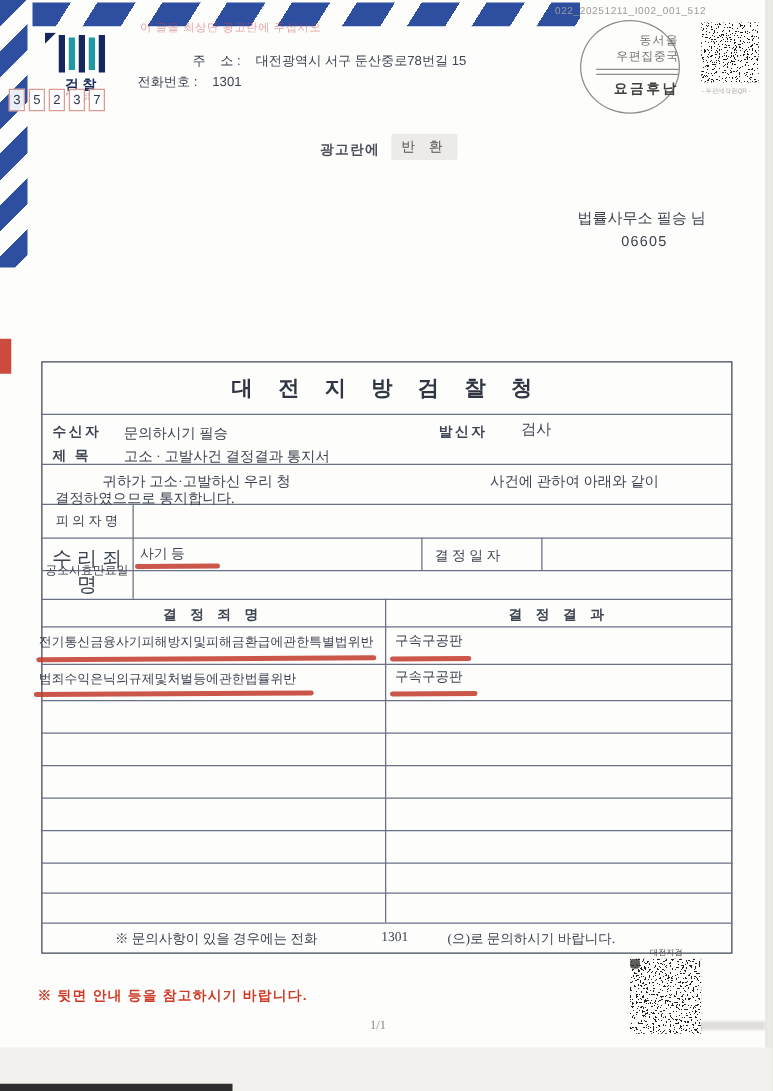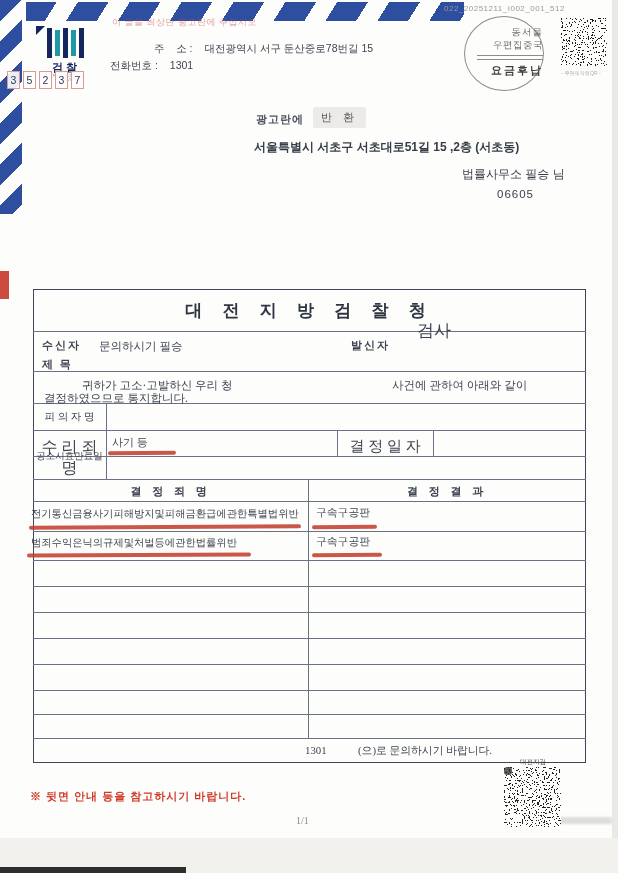--- a/index.html
+++ b/index.html
@@ -123,21 +123,20 @@
         <feComposite in="f" in2="d" operator="in"></feComposite>
       </filter>
     </defs>
     <rect width="100%" height="100%" fill="#fdfdfc"></rect>
     <rect width="100%" height="100%" filter="url(#qrA)"></rect>
   </svg>
   <div class="abs qr-caption">- 우편제작원QR -</div>
 
   <div class="abs rcpt-label">광고란에</div>
   <div class="abs rcpt-stamp">반 환</div>
-  <div class="abs rcpt-addr">서울특별시 서초구 서초대로51길 15 ,2층 (서초동)</div>
   <div class="abs rcpt-name">법률사무소 필승 님</div>
   <div class="abs rcpt-zip">06605</div>
 
   <div class="abs frame"></div>
 
   <div class="abs h" style="top:331px"></div>
   <div class="abs h" style="top:371px"></div>
   <div class="abs h" style="top:403px"></div>
   <div class="abs h" style="top:430px"></div>
   <div class="abs h" style="top:456px"></div>
@@ -156,47 +155,49 @@
   <div class="abs v" style="left:106px;top:403px;height:76px"></div>
   <div class="abs v" style="left:337px;top:430px;height:26px"></div>
   <div class="abs v" style="left:433px;top:430px;height:26px"></div>
   <div class="abs v" style="left:308px;top:479px;height:259px"></div>
 
   <div class="abs form-title serif">대 전 지 방 검 찰 청</div>
 
   <div class="abs serif ft" style="left:42px;top:338px;font-size:11px;font-weight:600;letter-spacing:2px">수신자</div>
   <div class="abs serif ft" style="left:99px;top:339px;font-size:11.5px">문의하시기 필승</div>
   <div class="abs serif ft" style="left:351px;top:338px;font-size:11px;font-weight:600;letter-spacing:2px">발신자</div>
-  <div class="abs serif ft" style="left:417px;top:319px;font-size:17px">검사</div>
+  <div class="abs serif ft" style="left:417px;top:335px;font-size:12px">검사</div>
   <div class="abs serif ft" style="left:42px;top:357px;font-size:11px;font-weight:600;letter-spacing:2px">제 목</div>
+  <div class="abs serif ft" style="left:99px;top:358px;font-size:11.5px">고소 · 고발사건 결정결과 통지서</div>
 
   <div class="abs serif ft" style="left:82px;top:378px;font-size:11.5px">귀하가 고소·고발하신 우리 청</div>
   <div class="abs serif ft" style="left:392px;top:378px;font-size:11.5px">사건에 관하여 아래와 같이</div>
   <div class="abs serif ft" style="left:44px;top:391px;font-size:11.5px">결정하였으므로 통지합니다.</div>
 
   <div class="abs serif ft cell-c" style="left:33px;top:410px;width:73px;font-size:10.5px">피 의 자 명</div>
   <div class="abs serif ft cell-c" style="left:33px;top:437px;width:73px;font-size:16px">수 리 죄 명</div>
   <div class="abs serif ft" style="left:112px;top:435px;font-size:11px">사기 등</div>
   <div class="abs redline" style="left:108px;top:451px;width:68px"></div>
-  <div class="abs serif ft cell-c" style="left:337px;top:437px;width:96px;font-size:15px">결 정 일 자</div>
+  <div class="abs serif ft cell-c" style="left:326px;top:437px;width:96px;font-size:11px">결 정 일 자</div>
   <div class="abs serif ft cell-c" style="left:33px;top:450px;width:73px;font-size:9.5px">공소시효만료일</div>
 
   <div class="abs serif ft cell-c" style="left:308px;top:484px;width:278px;font-size:11px;font-weight:600;letter-spacing:4px">결 정 결 과</div>
   <div class="abs serif ft cell-c" style="left:33px;top:484px;width:275px;font-size:11px;font-weight:600;letter-spacing:4px">결 정 죄 명</div>
 
   <div class="abs serif ft" style="left:31px;top:507px;font-size:10.3px">전기통신금융사기피해방지및피해금환급에관한특별법위반</div>
   <div class="abs serif ft" style="left:316px;top:506px;font-size:10.8px">구속구공판</div>
   <div class="abs redline" style="left:29px;top:525px;width:272px"></div>
   <div class="abs redline" style="left:312px;top:525px;width:65px"></div>
 
   <div class="abs serif ft" style="left:31px;top:536px;font-size:10.3px">범죄수익은닉의규제및처벌등에관한법률위반</div>
   <div class="abs serif ft" style="left:316px;top:535px;font-size:10.8px">구속구공판</div>
   <div class="abs redline" style="left:27px;top:553px;width:224px"></div>
   <div class="abs redline" style="left:312px;top:553px;width:70px"></div>
 
+  <div class="abs serif ft" style="left:92px;top:744px;font-size:10.8px">※ 문의사항이 있을 경우에는 전화</div>
   <div class="abs serif ft" style="left:305px;top:744px;font-size:10.8px">1301</div>
   <div class="abs serif ft" style="left:358px;top:744px;font-size:10.8px">(으)로 문의하시기 바랍니다.</div>
 
   <div class="abs qr-label">대전지검</div>
   <svg class="abs qr-bottom" width="57" height="60">
     <defs>
       <filter id="qrB" x="0" y="0" width="100%" height="100%">
         <feTurbulence type="fractalNoise" baseFrequency="0.6" numOctaves="3" seed="29" stitchTiles="stitch" result="t"></feTurbulence>
         <feColorMatrix in="t" type="luminanceToAlpha" result="a"></feColorMatrix>
         <feComponentTransfer in="a" result="d">

